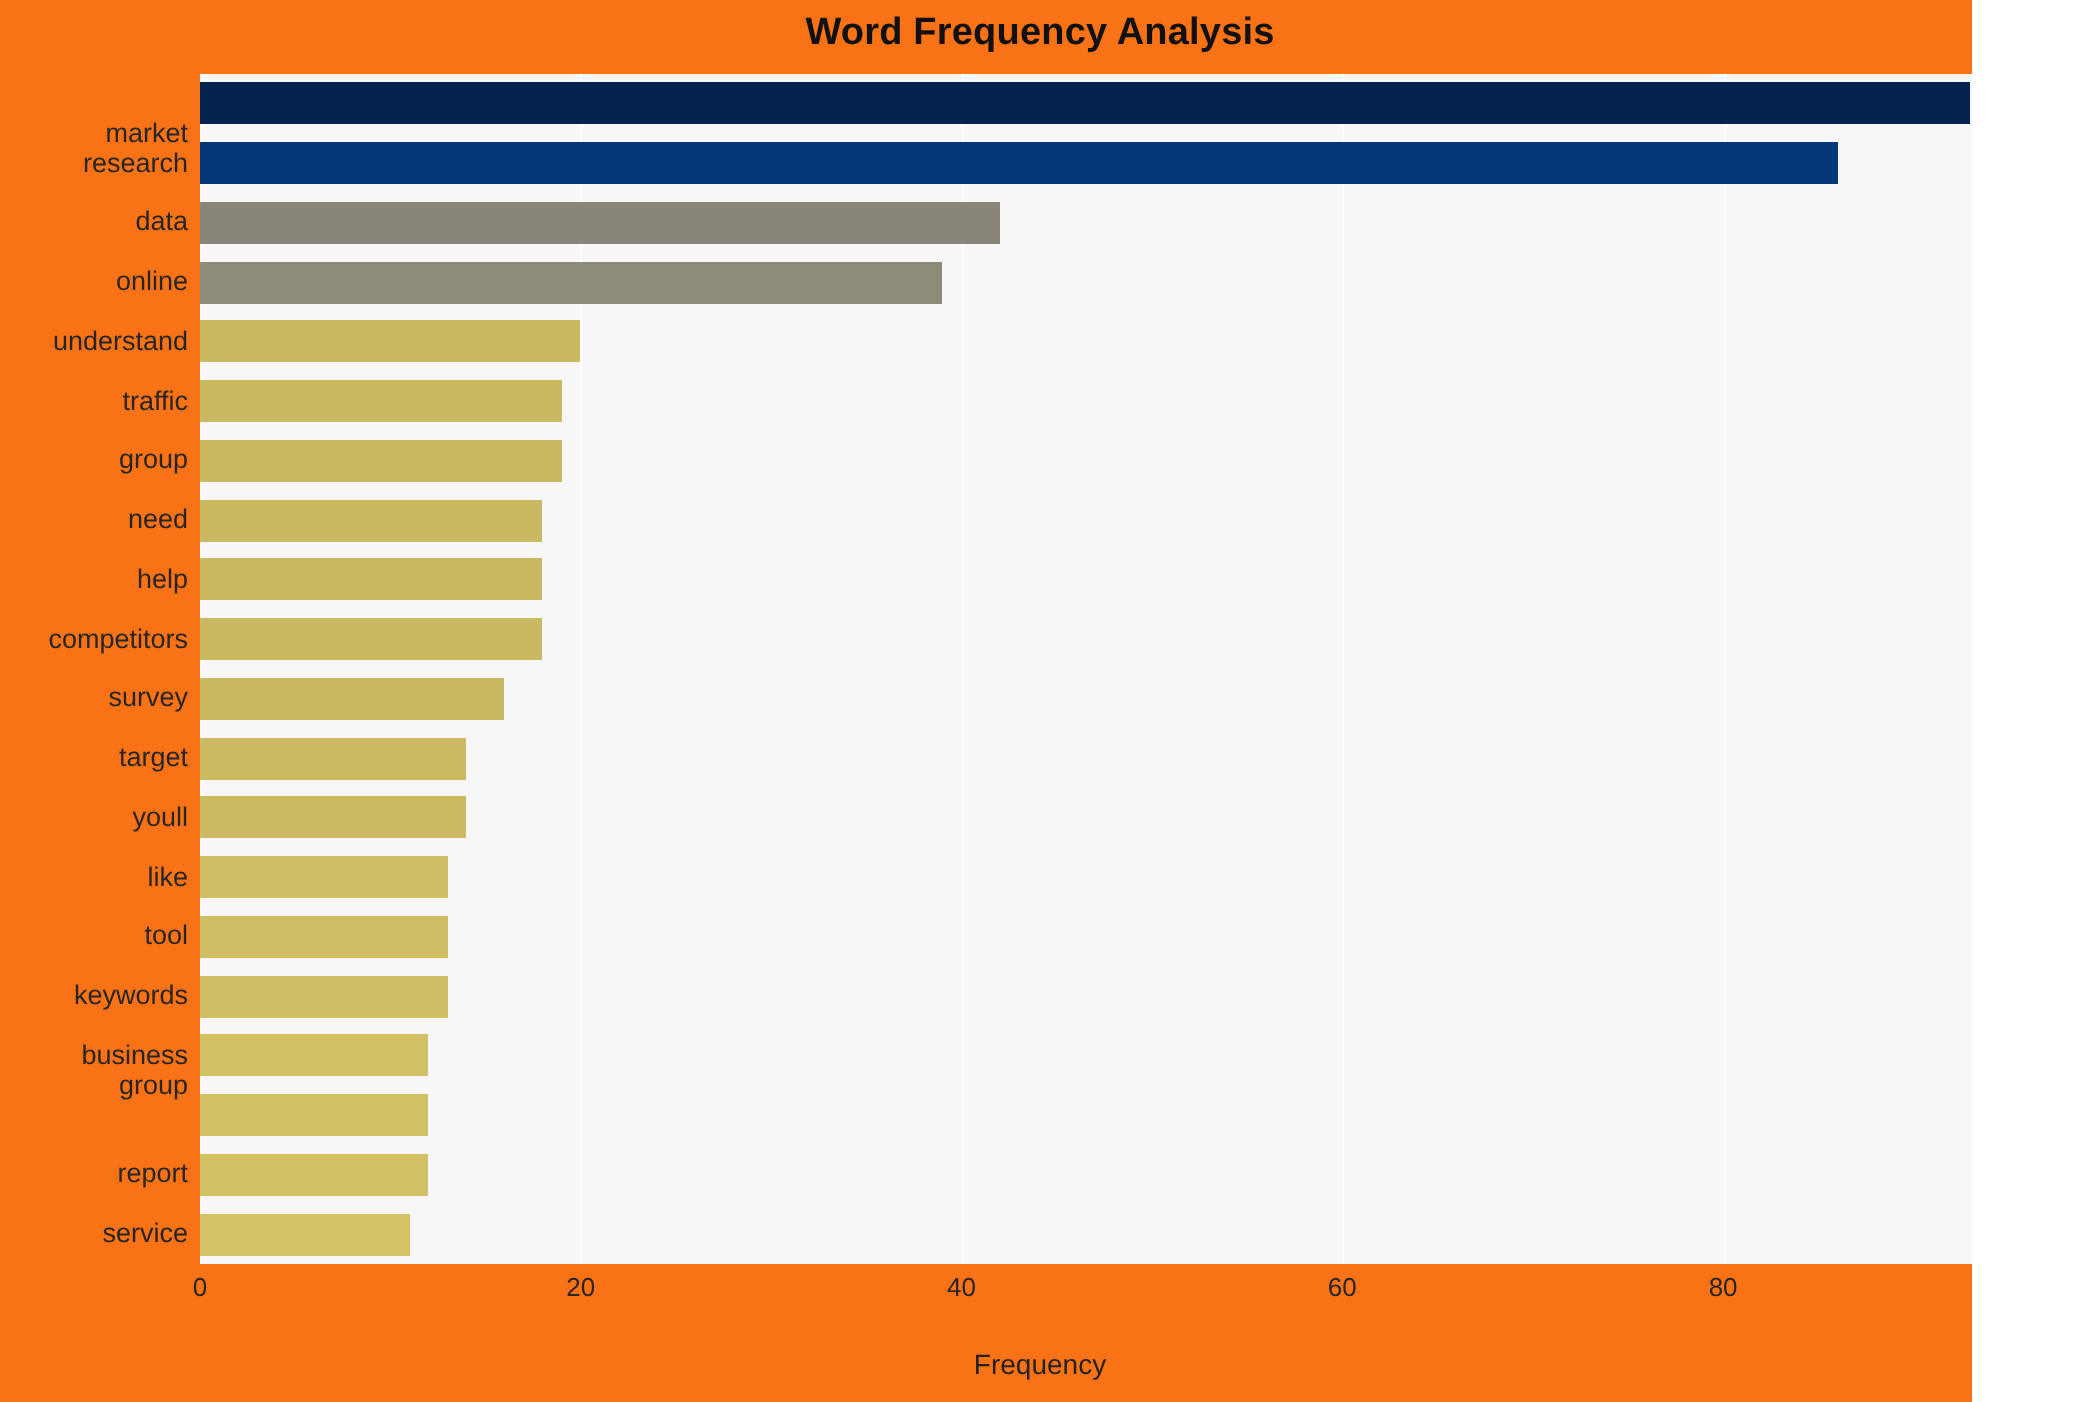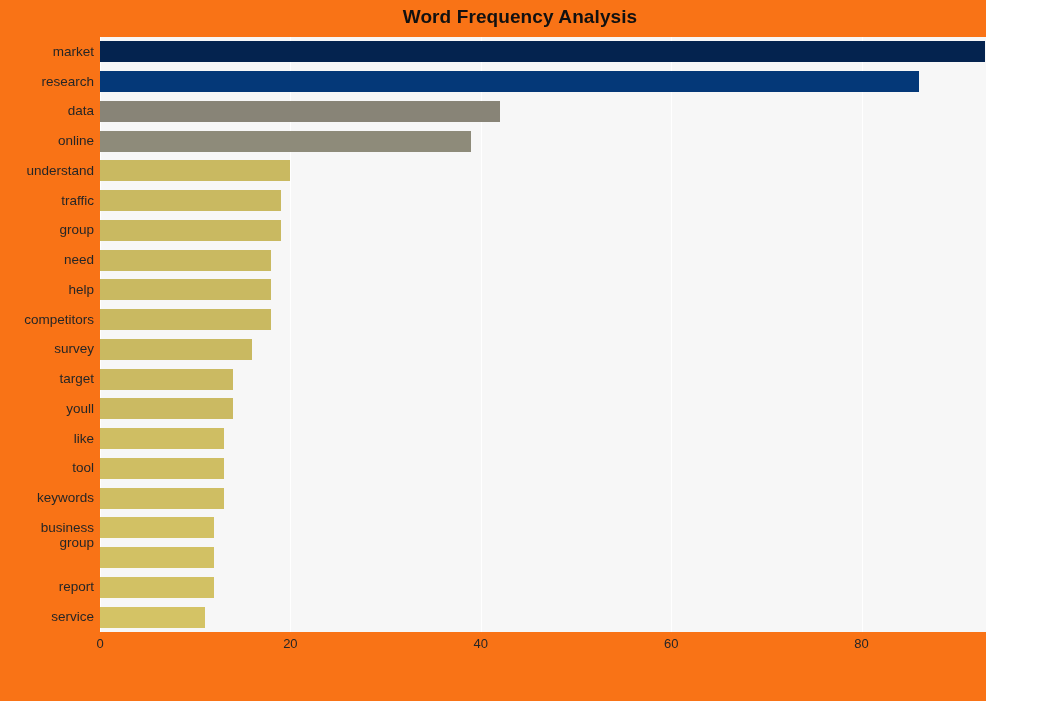--- a/index.html
+++ b/index.html
@@ -131,21 +131,21 @@
       <div class="bar" title="like: 13" style="top: 391.125px; width: 123.753px; background: rgb(207, 190, 99);"></div>
       <div class="bar" title="tool: 13" style="top: 420.875px; width: 123.753px; background: rgb(207, 190, 99);"></div>
       <div class="bar" title="keywords: 13" style="top: 450.625px; width: 123.753px; background: rgb(207, 190, 99);"></div>
       <div class="bar" title="business: 12" style="top: 480.375px; width: 114.233px; background: rgb(210, 193, 100);"></div>
       <div class="bar" title="group: 12" style="top: 510.125px; width: 114.233px; background: rgb(210, 193, 100);"></div>
       <div class="bar" title="report: 12" style="top: 539.875px; width: 114.233px; background: rgb(210, 193, 100);"></div>
       <div class="bar" title="service: 11" style="top: 569.625px; width: 104.714px; background: rgb(212, 195, 101);"></div>
     </div>
 
   <div id="ylabels">
-      <div class="ytick-label" style="top: 8px;">market</div>
+      <div class="ytick-label" style="top: 23px;">market</div>
       <div class="ytick-label" style="top: 37.625px;">research</div>
       <div class="ytick-label" style="top: 67.375px;">data</div>
       <div class="ytick-label" style="top: 97.125px;">online</div>
       <div class="ytick-label" style="top: 126.875px; padding-left: 45px;">understand</div>
       <div class="ytick-label" style="top: 156.625px;">traffic</div>
       <div class="ytick-label" style="top: 186.375px;">group</div>
       <div class="ytick-label" style="top: 216.125px;">need</div>
       <div class="ytick-label" style="top: 245.875px;">help</div>
       <div class="ytick-label" style="top: 275.625px;">competitors</div>
       <div class="ytick-label" style="top: 305.375px;">survey</div>
@@ -161,14 +161,15 @@
     </div>
 
   <div id="xlabels">
       <div class="xtick-label" style="left: 100px;">0</div>
       <div class="xtick-label" style="left: 290.389px;">20</div>
       <div class="xtick-label" style="left: 480.777px;">40</div>
       <div class="xtick-label" style="left: 671.166px;">60</div>
       <div class="xtick-label" style="left: 861.554px;">80</div>
     </div>
 
+  <div id="xaxis-title">Frequency</div>
 
 </div>
 
 </body></html>

